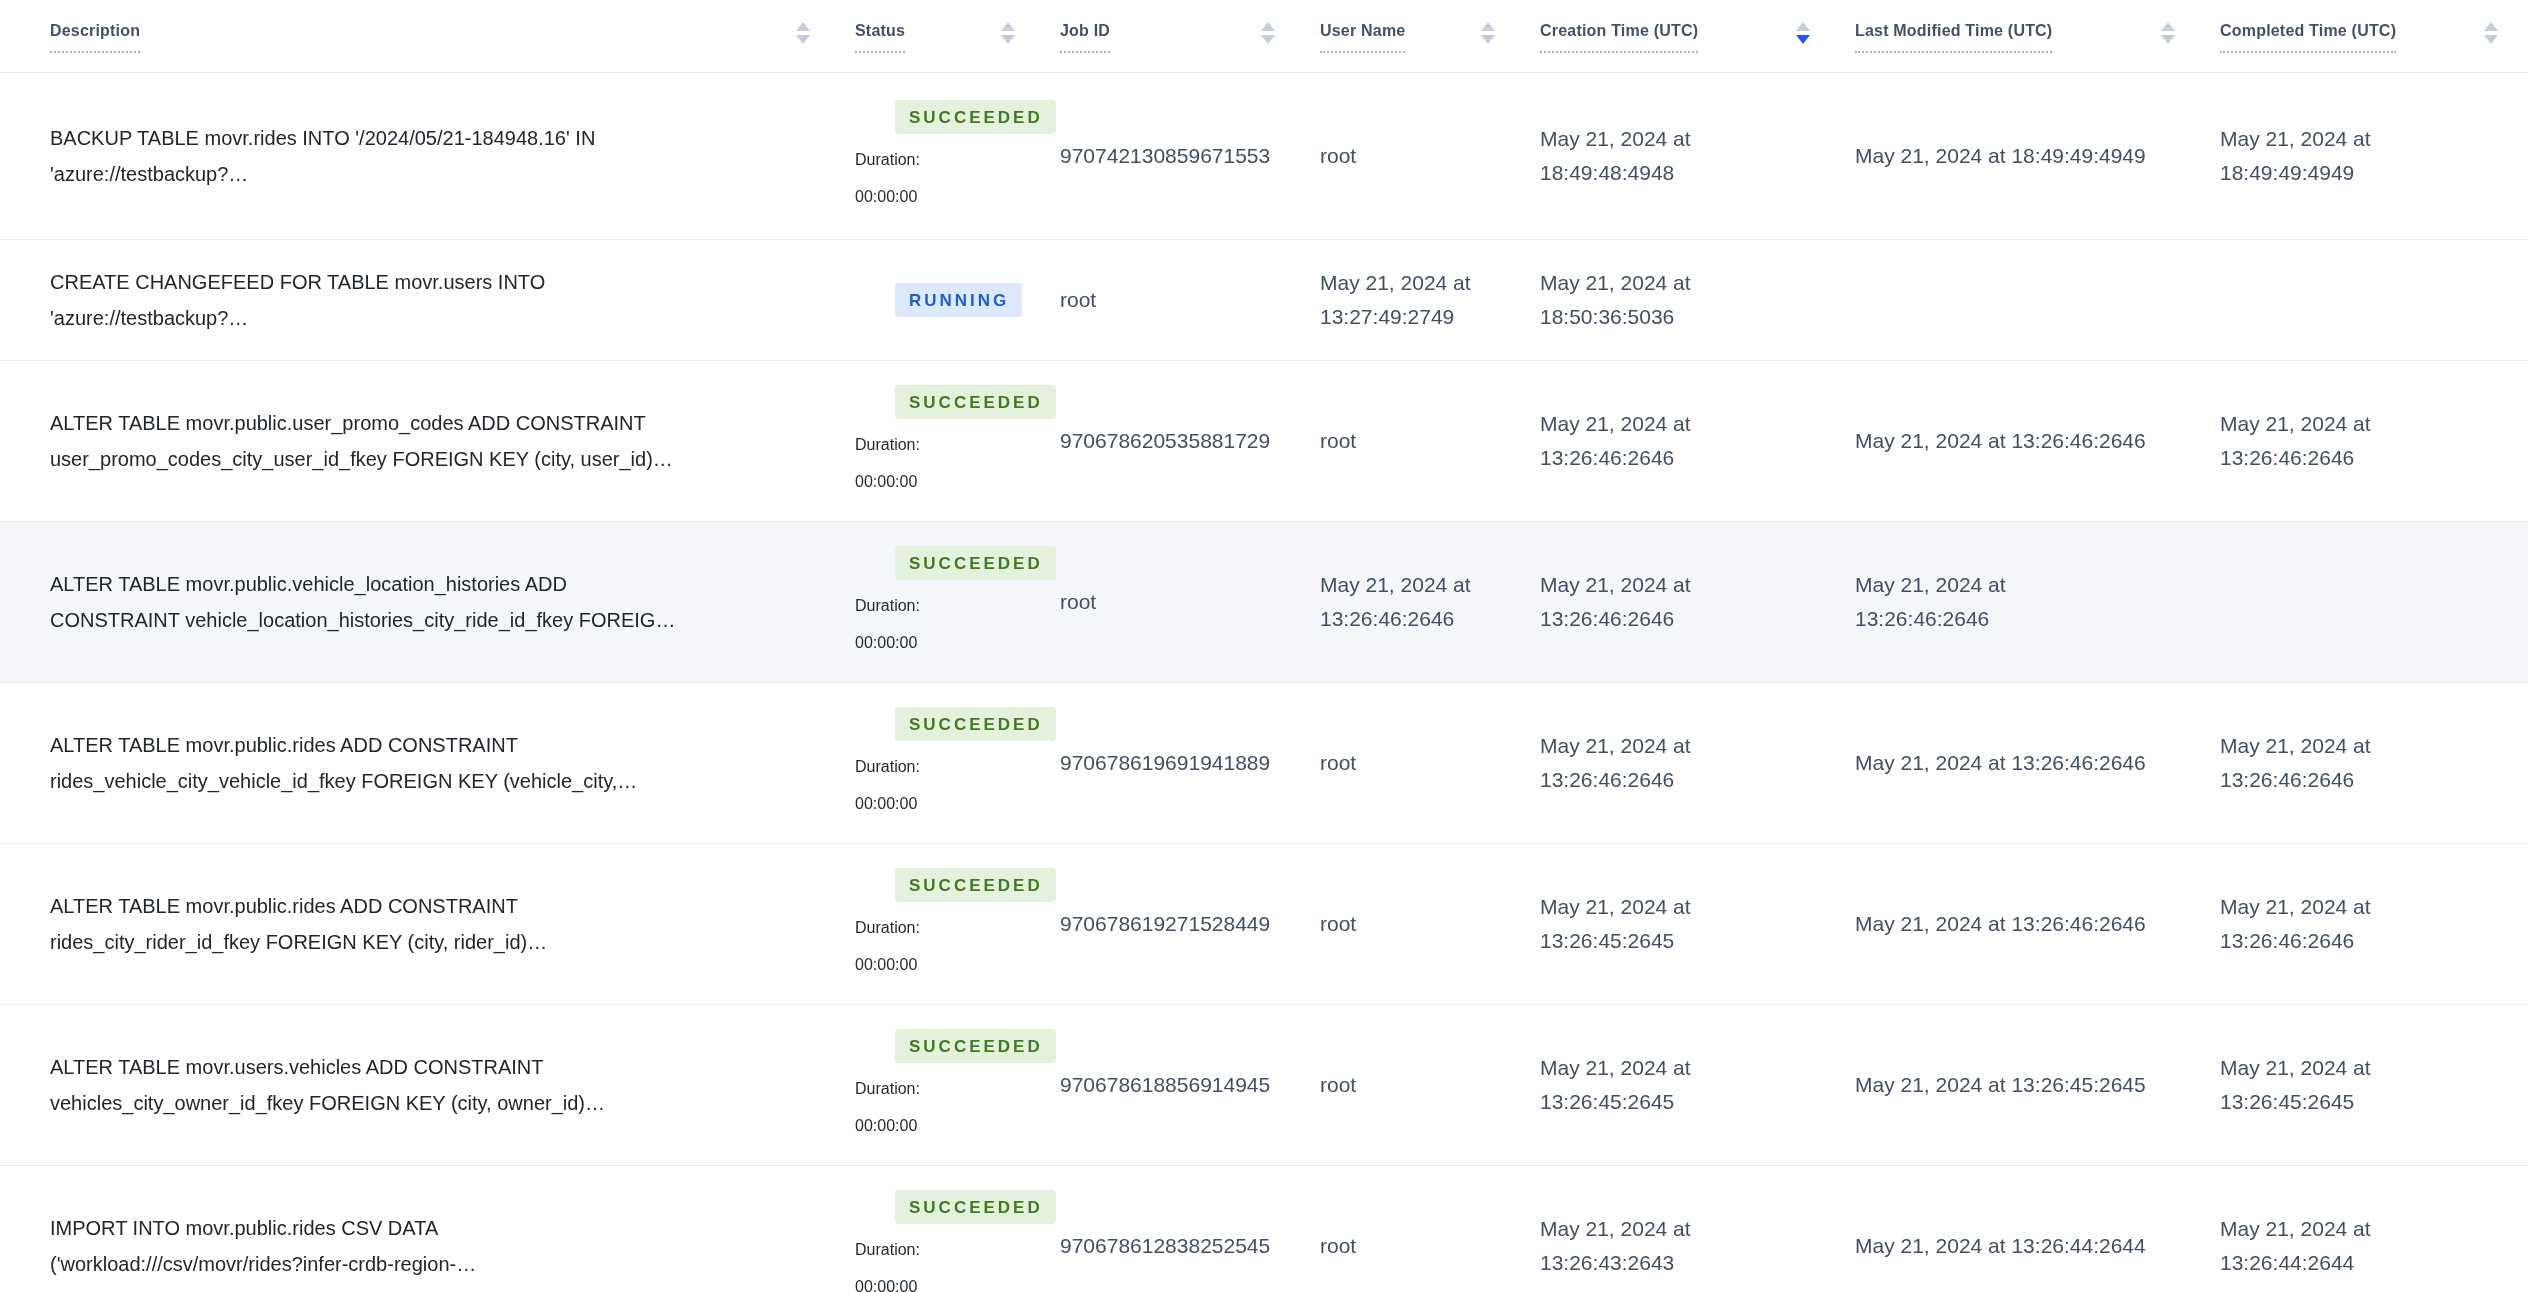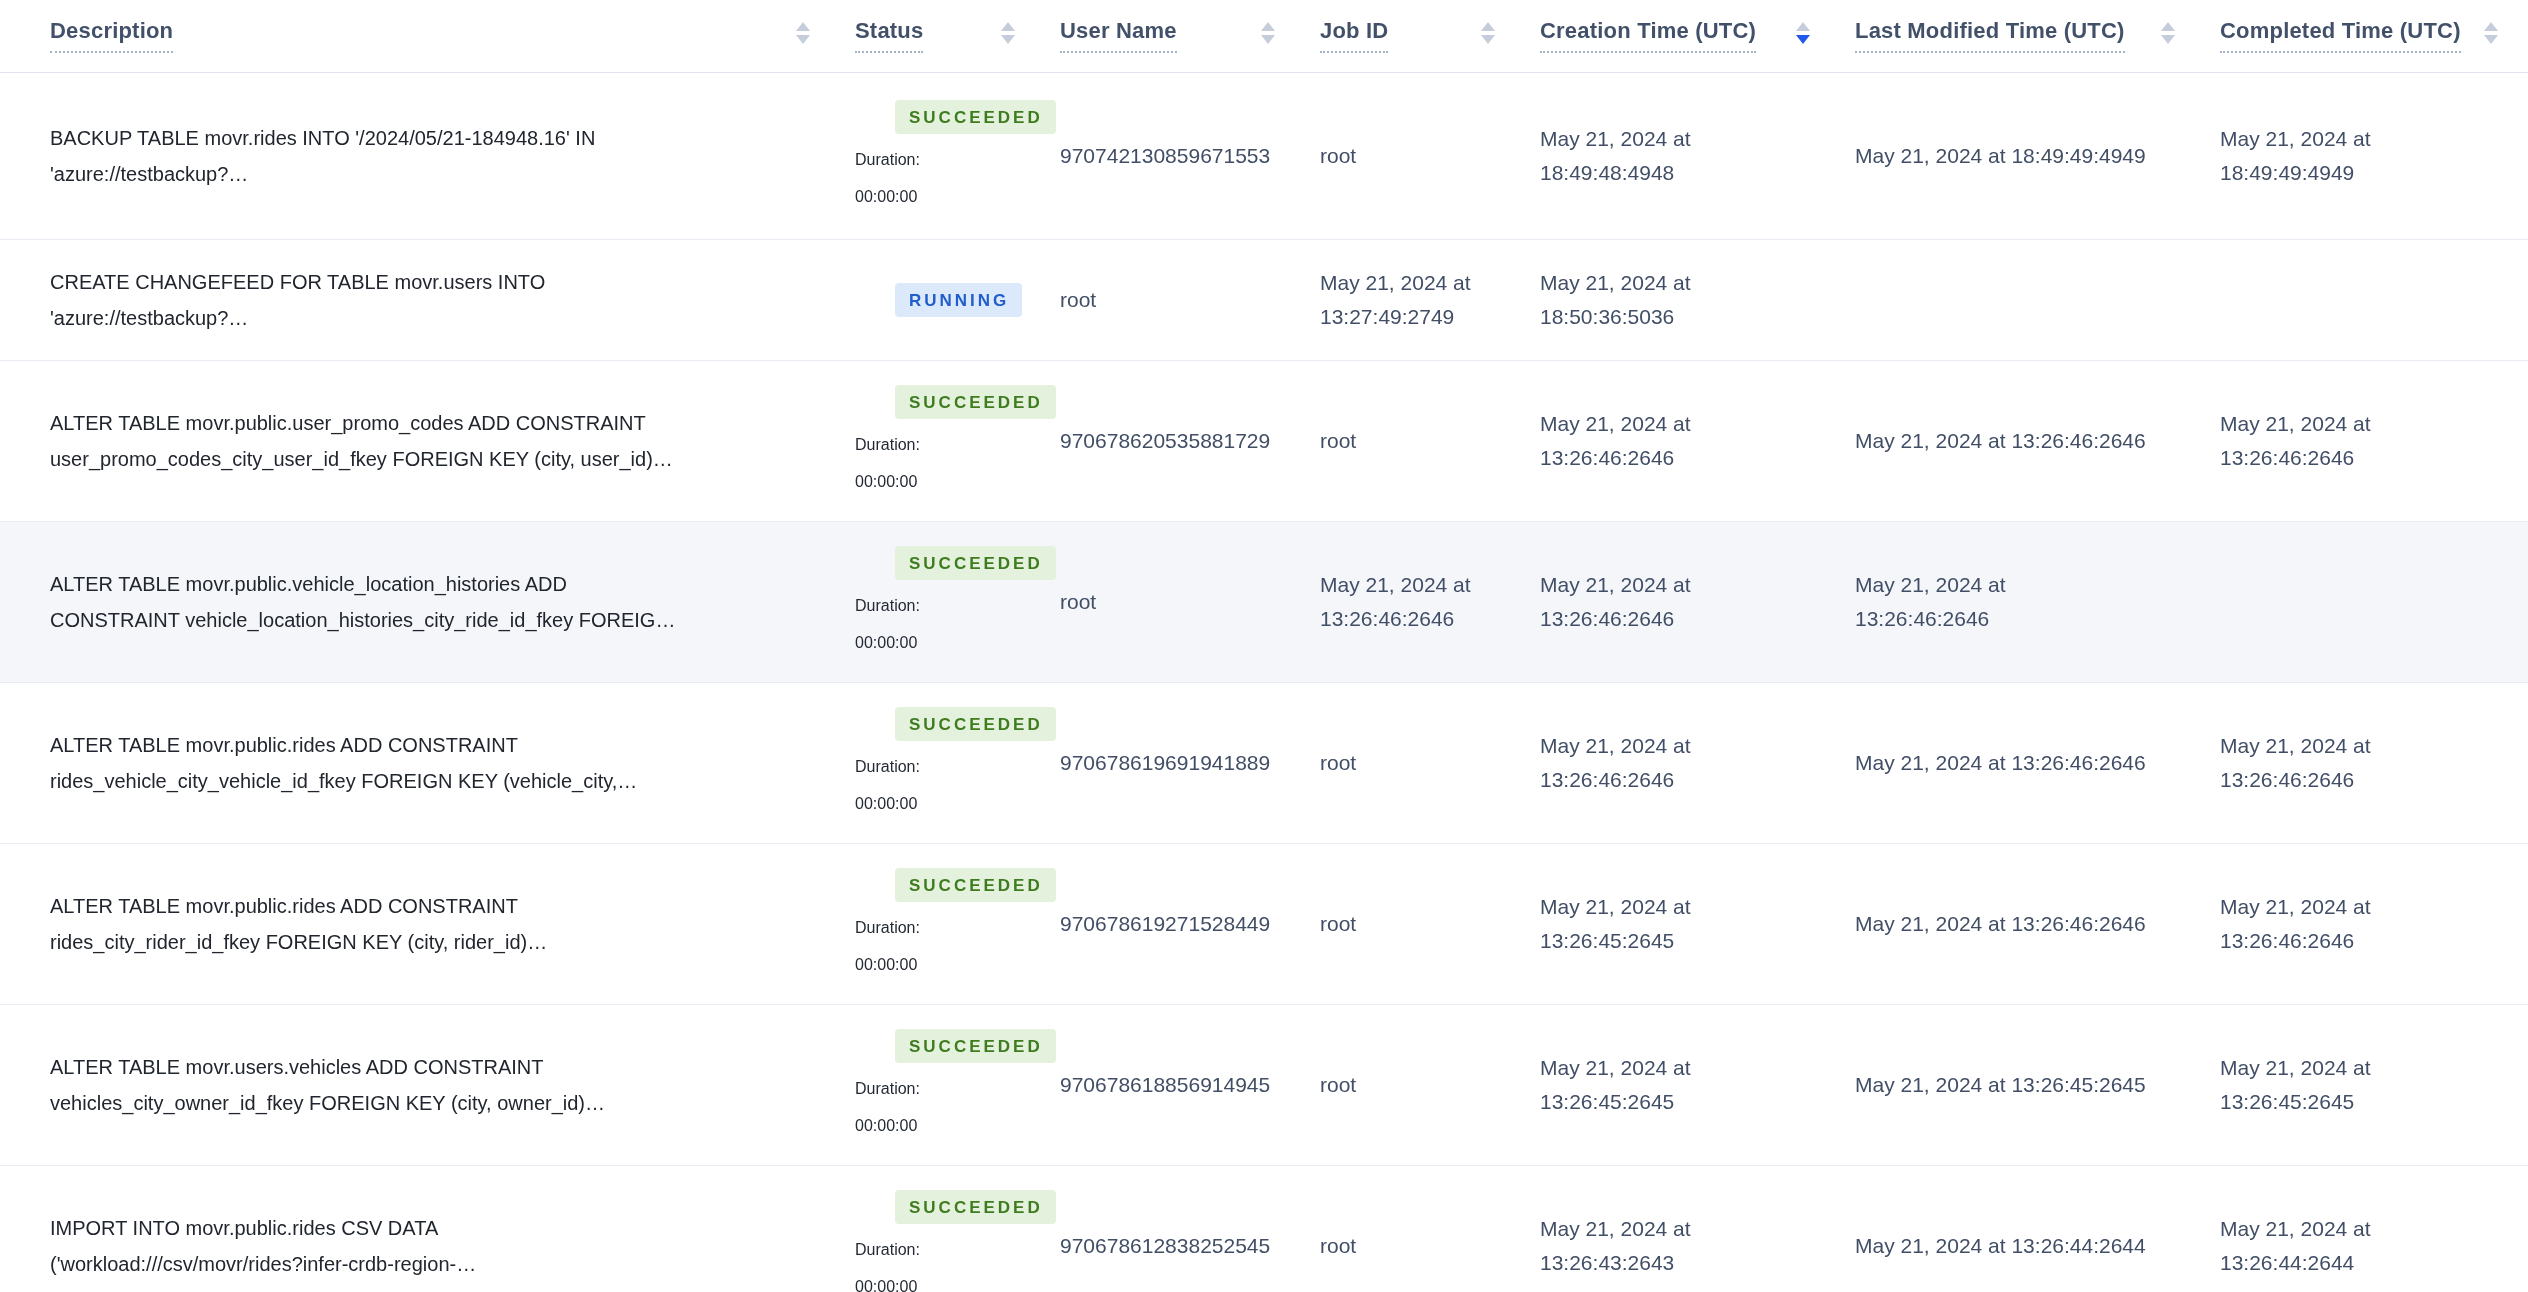--- a/index.html
+++ b/index.html
@@ -18,21 +18,21 @@
 
   
   .thead { height:73px; border-bottom:1px solid #dfe4ec; }
   .th {
     display:flex; align-items:center; justify-content:space-between;
     padding-right:45px; cursor:pointer;
   }
   .th.first { padding-left:50px; }
   .th.last  { padding-right:30px; }
   .th-label {
-    font-size:22px; font-weight:700; color:#43506a; letter-spacing:.2px;
+    font-size:16px; font-weight:700; color:#43506a; letter-spacing:.2px;
     padding-bottom:8px; border-bottom:2px dotted #a6b2c5; line-height:24px;
     white-space:nowrap;
   }
   .arrows { display:flex; flex-direction:column; gap:4px; margin-top:-6px; }
   .tri { width:0; height:0; border-left:7px solid transparent; border-right:7px solid transparent; }
   .tri.up   { border-bottom:9px solid #c5cddb; }
   .tri.down { border-top:9px solid #c5cddb; }
   .tri.down.active { border-top-color:var(--active-sort,#2257eb); }
 
   
@@ -76,28 +76,28 @@
         </span>
     </div>
     <div class="th">
       <span class="th-label">Status</span>
       <span class="arrows">
           <span class="tri up"></span>
           <span class="tri down"></span>
         </span>
     </div>
     <div class="th">
+      <span class="th-label">Job ID</span>
+      <span class="arrows">
+          <span class="tri up"></span>
+          <span class="tri down"></span>
+        </span>
+    </div>
+    <div class="th">
       <span class="th-label">User Name</span>
-      <span class="arrows">
-          <span class="tri up"></span>
-          <span class="tri down"></span>
-        </span>
-    </div>
-    <div class="th">
-      <span class="th-label">Job ID</span>
       <span class="arrows">
           <span class="tri up"></span>
           <span class="tri down"></span>
         </span>
     </div>
     <div class="th">
       <span class="th-label">Creation Time (UTC)</span>
       <span class="arrows">
           <span class="tri up"></span>
           <span class="tri down active"></span>

